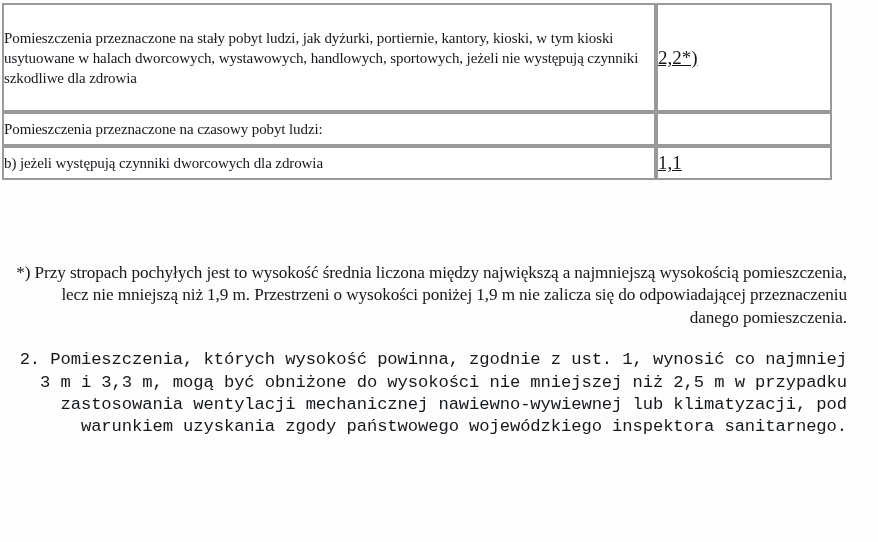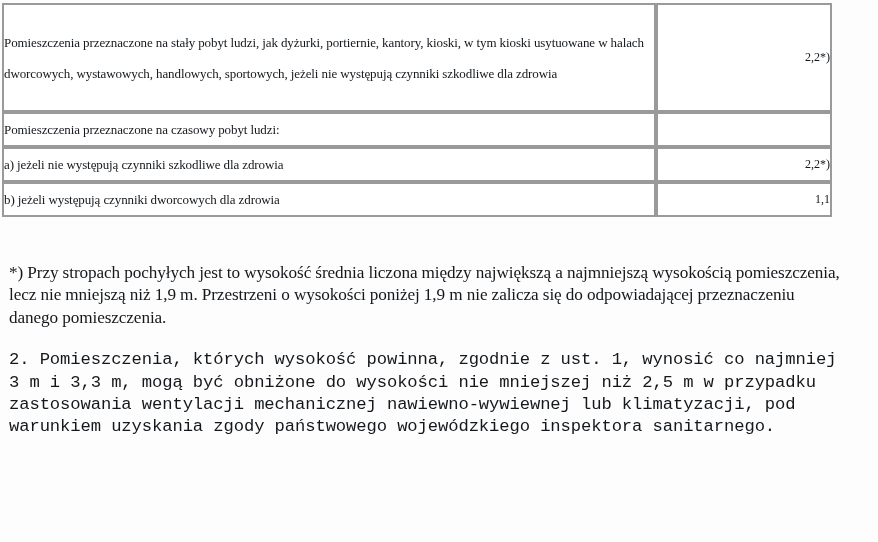--- a/index.html
+++ b/index.html
@@ -34,31 +34,32 @@
   }
   .reg-table td {
     border: 2px solid #9a9a9a;
     background: #ffffff;
     padding: 0;
     vertical-align: middle;
   }
   .cell-desc {
     width: 650px;
     padding: 6px 8px 7px 10px;
-    font-size: 13px;
-    line-height: 31px;
+    font-size: 15px;
+    line-height: 20px;
     text-align: left;
     letter-spacing: -0.1px;
   }
   .cell-val {
     width: 172px;
-    text-align: right;
-    font-size: 12px;
+    text-align: left;
+    font-size: 19px;
     line-height: 23.2px;
     padding: 6px 4px 7px 4px;
+    text-decoration: underline;
   }
   .row-tall .cell-desc,
   .row-tall .cell-val {
     height: 105px;
   }
   .row-std .cell-desc,
   .row-std .cell-val {
     height: 30px;
     margin-left: 36px;
   }
@@ -67,21 +68,21 @@
   
   .notes {
     position: absolute;
     left: 9px;
     top: 262px;
     width: 838px;
   }
   .para {
     font-size: 17.2px;
     line-height: 22.4px;
-    text-align: left;
+    text-align: right;
     margin: 0 0 20px 0;
     letter-spacing: -0.1px;
     color: #14181c;
   }
   .para:last-child {
     margin-bottom: 0;
     font-family: Liberation Mono, monospace;
   }
   .para.p-note2 {
     margin-bottom: 21px;
@@ -96,24 +97,20 @@
     <tbody>
       <tr class="row-tall">
         <td class="cell-desc">Pomieszczenia przeznaczone na stały pobyt ludzi, jak dyżurki, portiernie, kantory, kioski, w tym kioski usytuowane w halach dworcowych, wystawowych, handlowych, sportowych, jeżeli nie występują czynniki szkodliwe dla zdrowia</td>
         <td class="cell-val">2,2*)</td>
       </tr>
       <tr class="row-std">
         <td class="cell-desc">Pomieszczenia przeznaczone na czasowy pobyt ludzi:</td>
         <td class="cell-val empty"></td>
       </tr>
       <tr class="row-std">
-        <td class="cell-desc">a) jeżeli nie występują czynniki szkodliwe dla zdrowia</td>
-        <td class="cell-val">2,2*)</td>
-      </tr>
-      <tr class="row-std">
         <td class="cell-desc">b) jeżeli występują czynniki dworcowych dla zdrowia</td>
         <td class="cell-val">1,1</td>
       </tr>
     </tbody>
   </table>
 
   <div class="notes">
     <p class="para p-note1">*) Przy stropach pochyłych jest to wysokość średnia liczona między największą a najmniejszą wysokością pomieszczenia, lecz nie mniejszą niż 1,9 m. Przestrzeni o wysokości poniżej 1,9 m nie zalicza się do odpowiadającej przeznaczeniu danego pomieszczenia.</p>
     <p class="para p-clause2">2. Pomieszczenia, których wysokość powinna, zgodnie z ust. 1, wynosić co najmniej 3 m i 3,3 m, mogą być obniżone do wysokości nie mniejszej niż 2,5 m w przypadku zastosowania wentylacji mechanicznej nawiewno-wywiewnej lub klimatyzacji, pod warunkiem uzyskania zgody państwowego wojewódzkiego inspektora sanitarnego.</p>
   </div>

